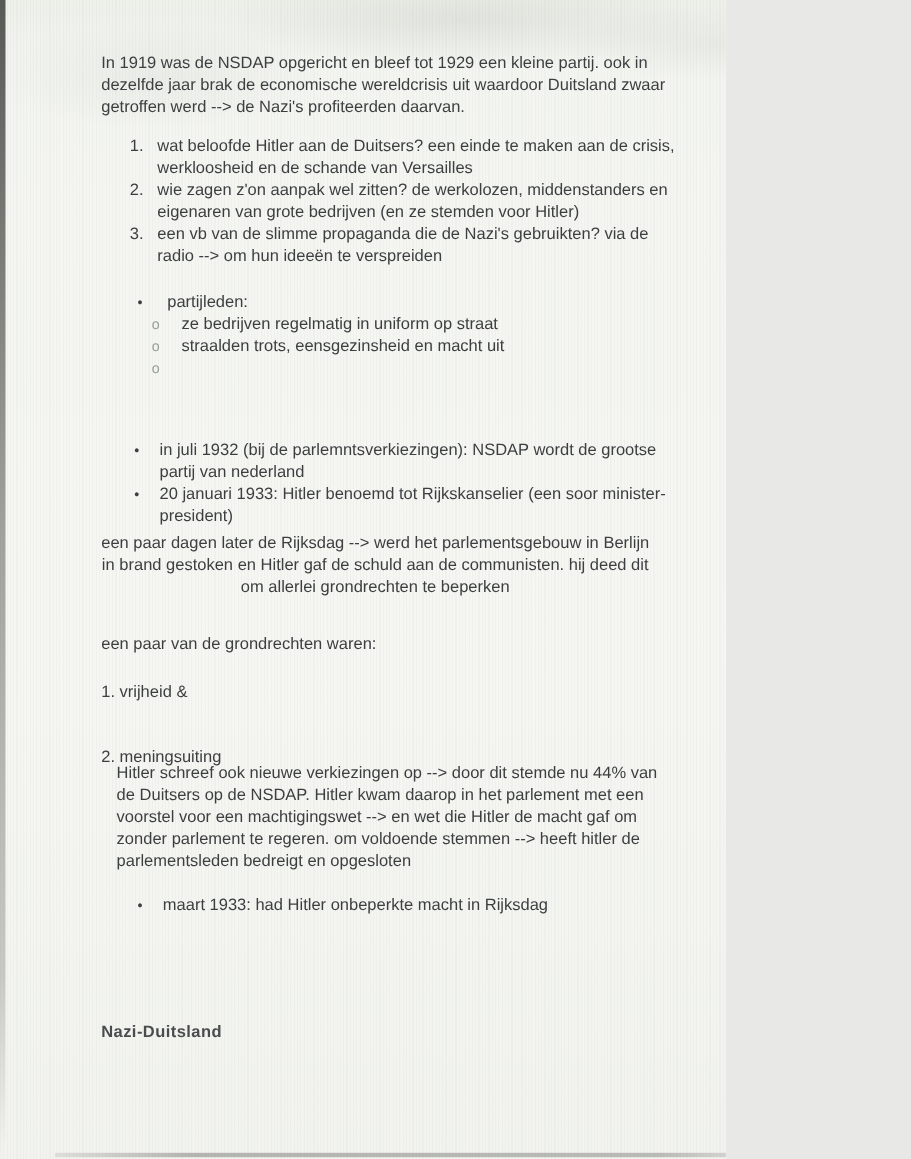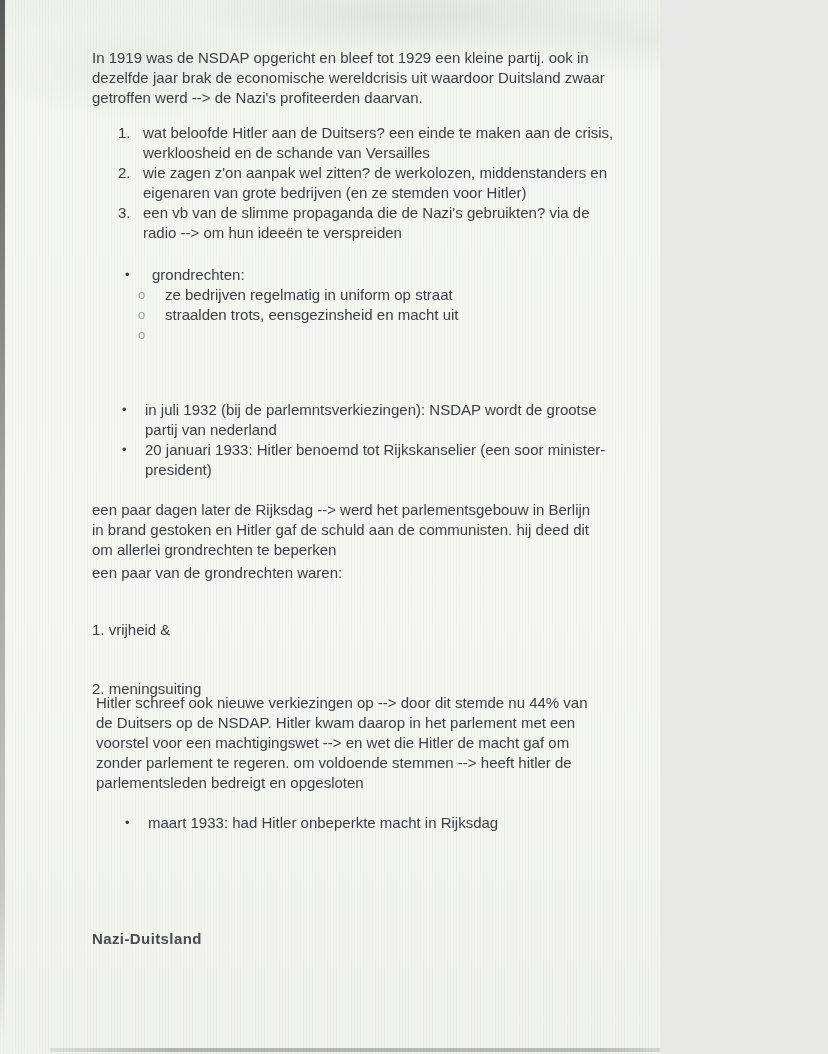--- a/index.html
+++ b/index.html
@@ -82,21 +82,21 @@
     <div class="row">
       <span class="marker">3.</span>
       <span class="pre">een vb van de slimme propaganda die de Nazi's gebruikten? via de
 radio --&gt; om hun ideeën te verspreiden</span>
     </div>
   </div>
 
   <div class="blk bullets" style="left:125px; top:265px;">
     <div class="row">
       <span class="marker marker-dot">•</span>
-      <span class="pre">grondrechten:</span>
+      <span class="pre">partijleden:</span>
     </div>
     <div class="row sub-row">
       <span class="marker marker-circle">o</span>
       <span class="pre">ze bedrijven regelmatig in uniform op straat</span>
     </div>
     <div class="row sub-row">
       <span class="marker marker-circle">o</span>
       <span class="pre">straalden trots, eensgezinsheid en macht uit</span>
     </div>
     <div class="row sub-row">
@@ -110,31 +110,31 @@
       <span class="pre">in juli 1932 (bij de parlemntsverkiezingen): NSDAP wordt de grootse
 partij van nederland</span>
     </div>
     <div class="row">
       <span class="marker marker-dot">•</span>
       <span class="pre">20 januari 1933: Hitler benoemd tot Rijkskanselier (een soor minister-
 president)</span>
     </div>
   </div>
 
-  <p class="blk pre" style="left:92px; top:500px;">een paar dagen later de Rijksdag --&gt; werd het parlementsgebouw in Berlijn
+  <p class="blk pre" style="left:92px; top:484px;text-align:center;">een paar dagen later de Rijksdag --&gt; werd het parlementsgebouw in Berlijn
 in brand gestoken en Hitler gaf de schuld aan de communisten. hij deed dit
 om allerlei grondrechten te beperken</p>
 
-  <p class="blk pre" style="left:92px; top:563px;text-align:center;">een paar van de grondrechten waren:</p>
+  <p class="blk pre" style="left:92px; top:576px;text-align:center;">een paar van de grondrechten waren:</p>
 
   <p class="blk pre" style="left:92px; top:620px;text-align:center;">1. vrijheid &amp;</p>
 
   <p class="blk pre" style="left:92px; top:679px;">2. meningsuiting</p>
 
-  <p class="blk pre" style="left:96px; top:693px;">Hitler schreef ook nieuwe verkiezingen op --&gt; door dit stemde nu 44% van
+  <p class="blk pre" style="left:106px; top:693px;">Hitler schreef ook nieuwe verkiezingen op --&gt; door dit stemde nu 44% van
 de Duitsers op de NSDAP. Hitler kwam daarop in het parlement met een
 voorstel voor een machtigingswet --&gt; en wet die Hitler de macht gaf om
 zonder parlement te regeren. om voldoende stemmen --&gt; heeft hitler de
 parlementsleden bedreigt en opgesloten</p>
 
   <div class="blk maart" style="left:125px; top:813px;">
     <div class="row">
       <span class="marker marker-dot">•</span>
       <span class="pre">maart 1933: had Hitler onbeperkte macht in Rijksdag</span>
     </div>

